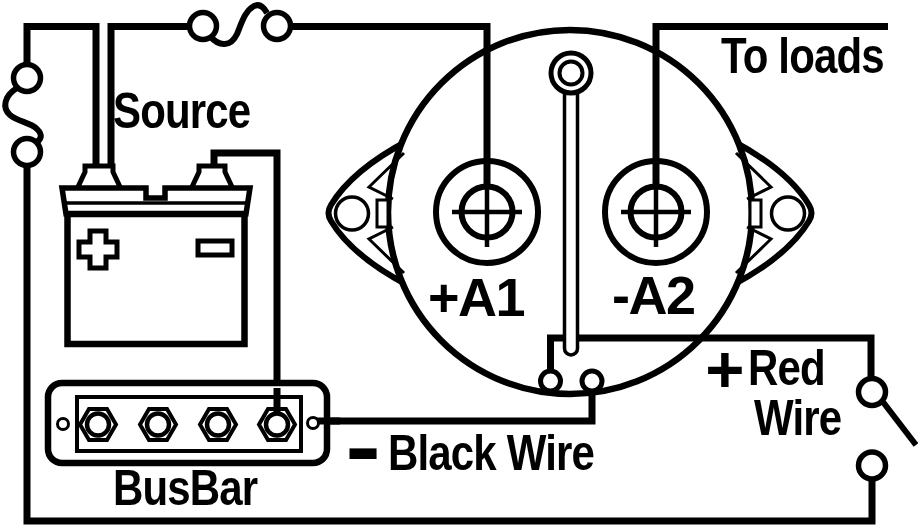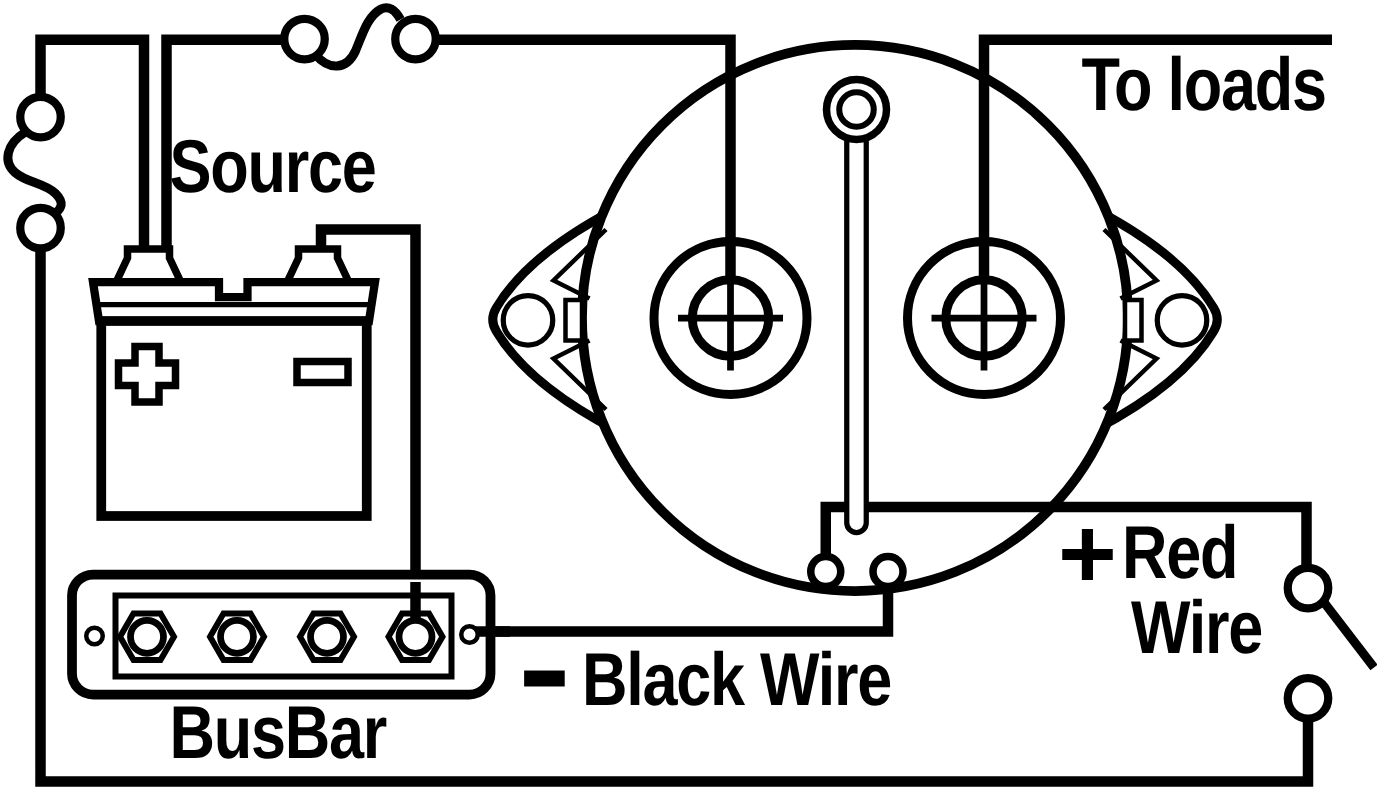--- a/index.html
+++ b/index.html
@@ -111,20 +111,22 @@
       <circle class="wfill s6" cx="656" cy="212" r="25.5"></circle>
       <path class="nofill s45" d="M621 212 L691 212 M656 177 L656 247"></path>
 
       <circle class="wfill s5" cx="550.5" cy="381" r="10"></circle>
       <circle class="wfill s5" cx="592" cy="381" r="10"></circle>
     </g>
   </svg>
 
   <div class="lbl cond" style="left:113px;top:86px;">Source</div>
   <div class="lbl cond" style="left:721px;top:31px;">To loads</div>
+  <div class="lbl term" style="left:428px;top:270px;">+A1</div>
+  <div class="lbl term" style="left:612px;top:268px;">-A2</div>
   <div class="lbl cond" style="left:113px;top:463px;">BusBar</div>
   <div class="lbl cond" style="left:388px;top:428px;">Black Wire</div>
   <div class="lbl cond" style="left:748px;top:343px;">Red</div>
   <div class="lbl cond" style="left:754px;top:393px;">Wire</div>
   <div class="sign sign-minus" style="left:336px;top:425px;width:54px;height:54px;">−</div>
   <div class="sign sign-plus" style="left:698px;top:342px;width:54px;height:54px;">+</div>
 
 </div>
 
 </body></html>

